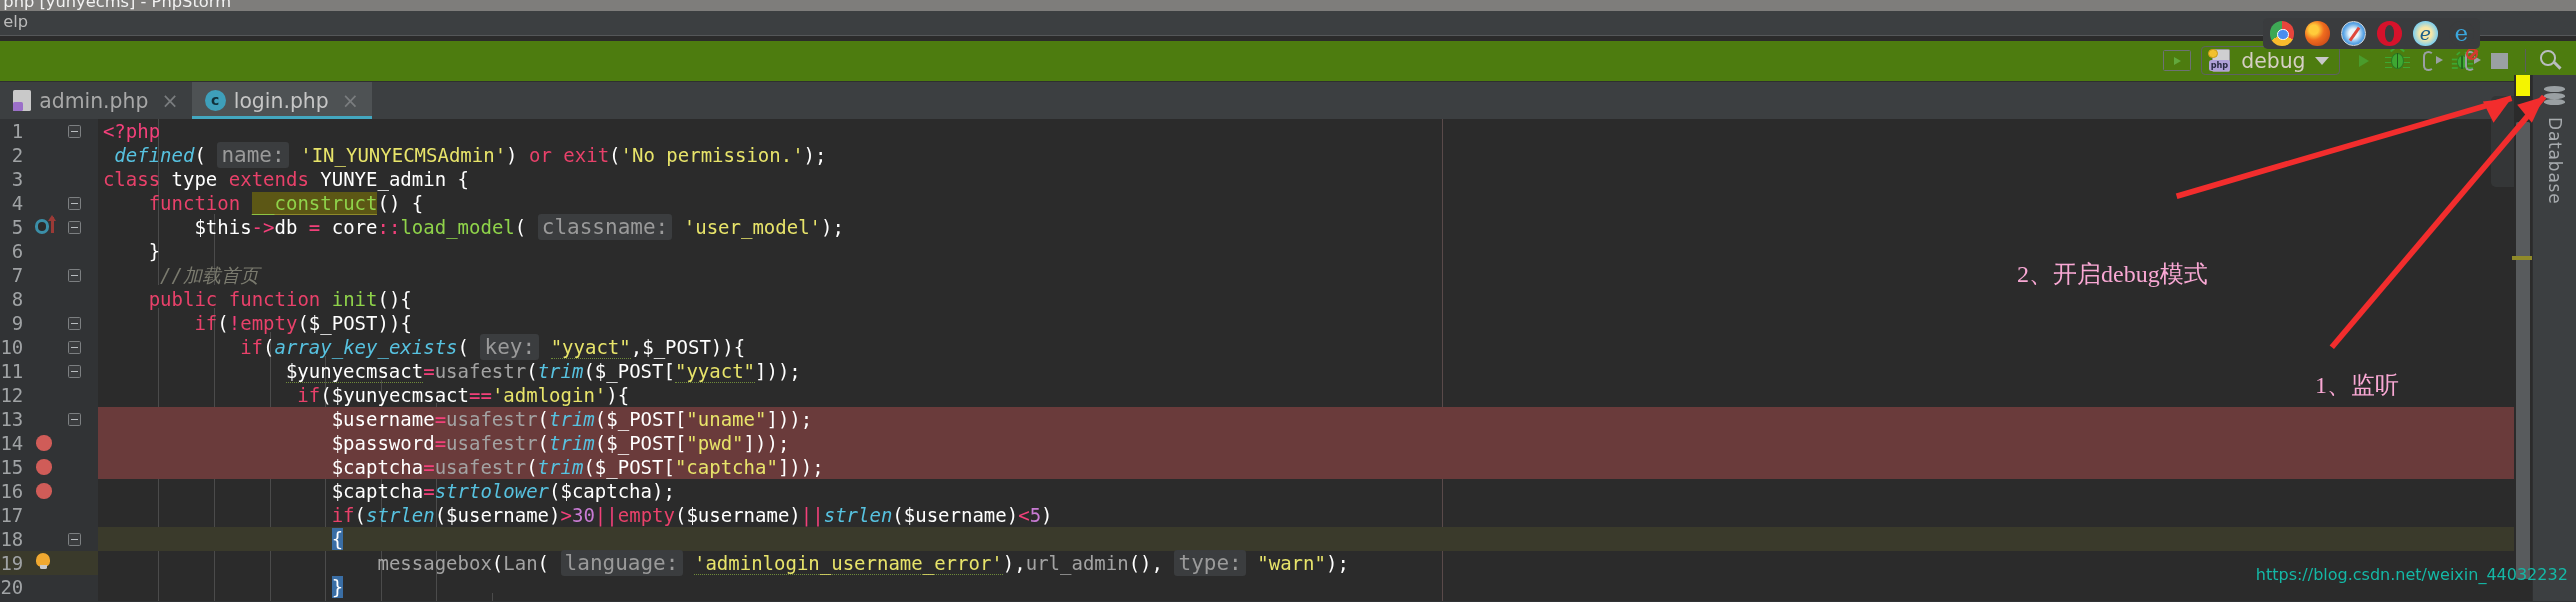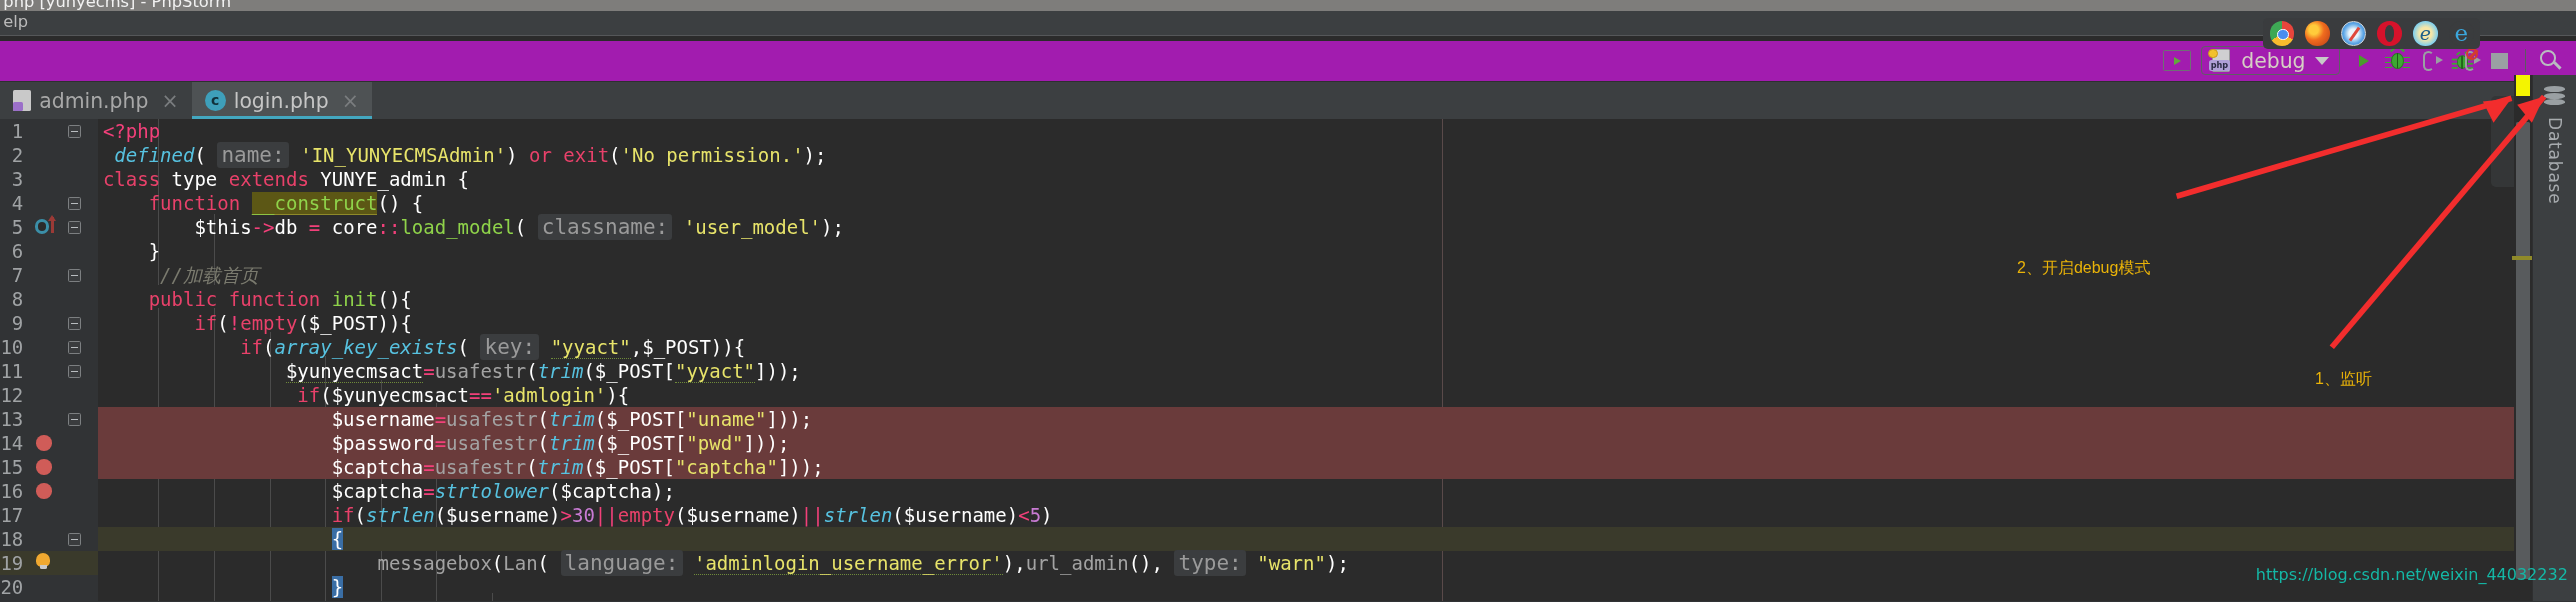--- a/index.html
+++ b/index.html
@@ -23,21 +23,21 @@
   
   .menubar{
     height:24.5px; background:#3c3f41; color:#bbbbbb;
     font-size:16.3px; line-height:21px; padding-left:3.3px;
     border-bottom:0.8px solid #555759;
     position:relative; top:-4.9px;
     font-family:"DejaVu Sans", sans-serif;
   }
   
   .toolbar{
-    height:41px; background:#a21caf;
+    height:41px; background:#4d7c0f;
     display:flex; align-items:center; justify-content:flex-end;
     border-bottom:0.8px solid #2e2f30;
     padding-right:8.2px; position:relative;
   }
   .tb-btn{
     width:34px; height:33px; display:flex; align-items:center; justify-content:center;
     cursor:default;
   }
   .icon-runcfgbox{
     width:28px; height:21px; border:0.8px solid #6e7174; border-radius:1.6px;
@@ -280,22 +280,22 @@
   .sb-marker-line{
     position:absolute; right:0px; top:181px; width:19.6px; height:4.1px; background:#8f8a2a;
   }
   .minimap-box{
     position:absolute; right:62px; top:96px; width:23px; height:91px;
     background:#343637; border-radius:4.9px 0 0 4.9px;
   }
 
   
   .annot{
-    position:absolute; color:#eab308; font-size:16px;
-    font-family:Liberation Sans, sans-serif; white-space:nowrap;
+    position:absolute; color:#f9a8d4; font-size:24px;
+    font-family:Liberation Serif, serif; white-space:nowrap;
   }
   .arrow-svg{ position:absolute; left:0; top:0; width:2576px; height:603px; pointer-events:none;}
   .watermark{
     position:absolute; right:8.2px; bottom:19px; color:#14b8a6; font-size:16px;
     font-family:"DejaVu Sans", sans-serif;
   }
   .statusline{
     position:absolute; left:0; right:0; bottom:0; height:2.5px; background:#313335;
   }
 </style>

